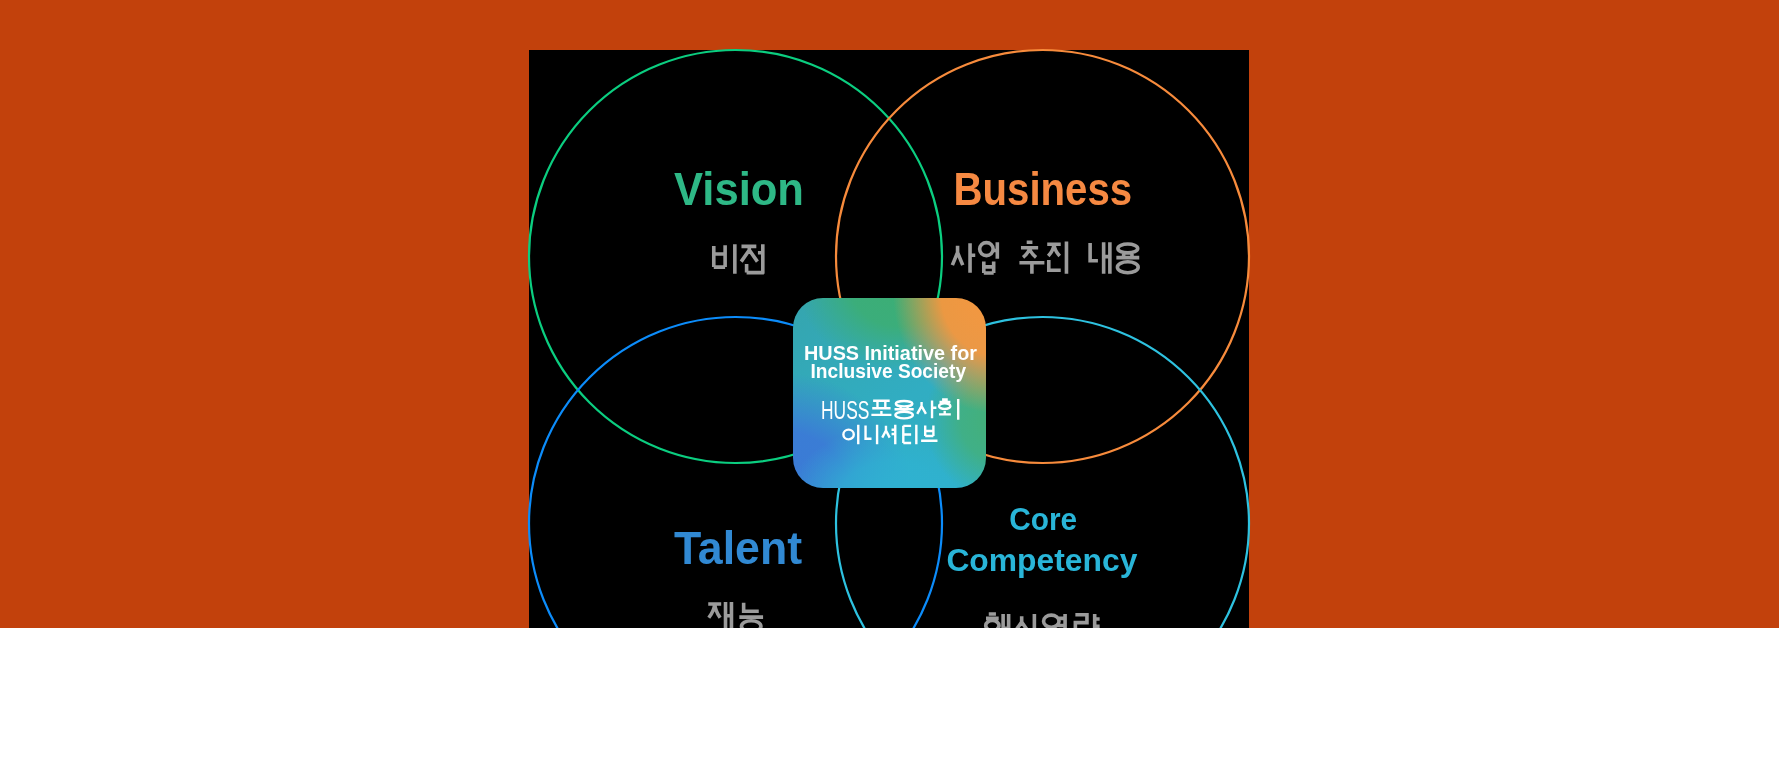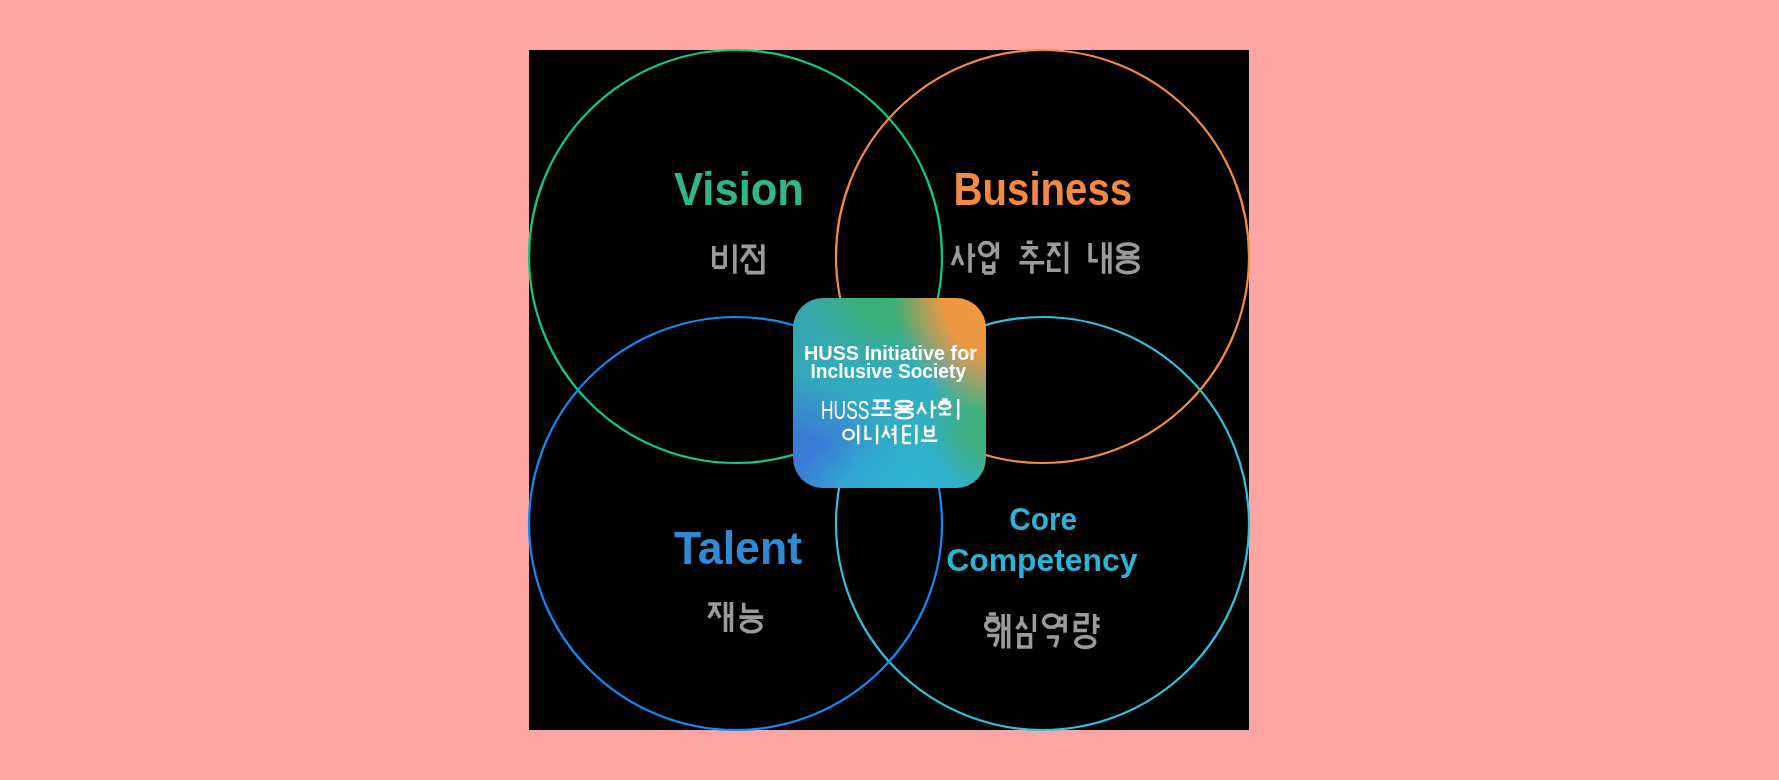--- a/index.html
+++ b/index.html
@@ -1,16 +1,16 @@
 <!DOCTYPE html>
 <html><head>
 <meta charset="utf-8">
 <style>
   html,body{margin:0;padding:0;background:#ffffff;}
-  #stage{position:relative;width:1779px;height:780px;background:#fca5a5;overflow:hidden;font-family:"Liberation Sans",sans-serif;}
+  #stage{position:relative;width:1779px;height:628px;background:#c2410c;overflow:hidden;font-family:"Liberation Sans",sans-serif;}
   #blackrect{position:absolute;left:529px;top:50px;width:720px;height:680px;background:#000000;}
   #gsq{position:absolute;left:793px;top:297.5px;width:193px;height:190px;border-radius:30px;
     background:
       radial-gradient(140px 170px at 104% -4%, #f5973f 0%, rgba(245,151,63,0.95) 38%, rgba(245,151,63,0) 72%),
       radial-gradient(130px 115px at 55% -8%, #3cae74 0%, rgba(60,174,116,0.9) 38%, rgba(60,174,116,0) 78%),
       radial-gradient(95px 110px at 104% 64%, #44b078 0%, rgba(68,176,120,0.8) 35%, rgba(68,176,120,0) 72%),
       radial-gradient(135px 95px at 52% 106%, #2fb2d2 0%, rgba(47,178,210,0.75) 40%, rgba(47,178,210,0) 78%),
       radial-gradient(165px 155px at -5% 103%, #3b7ad6 0%, rgba(59,122,214,0.95) 40%, rgba(59,122,214,0) 78%),
       linear-gradient(150deg, #35a5ae 0%, #31adc2 55%, #2fb0c4 100%);}
   svg text{font-family:"Liberation Sans",sans-serif;}

